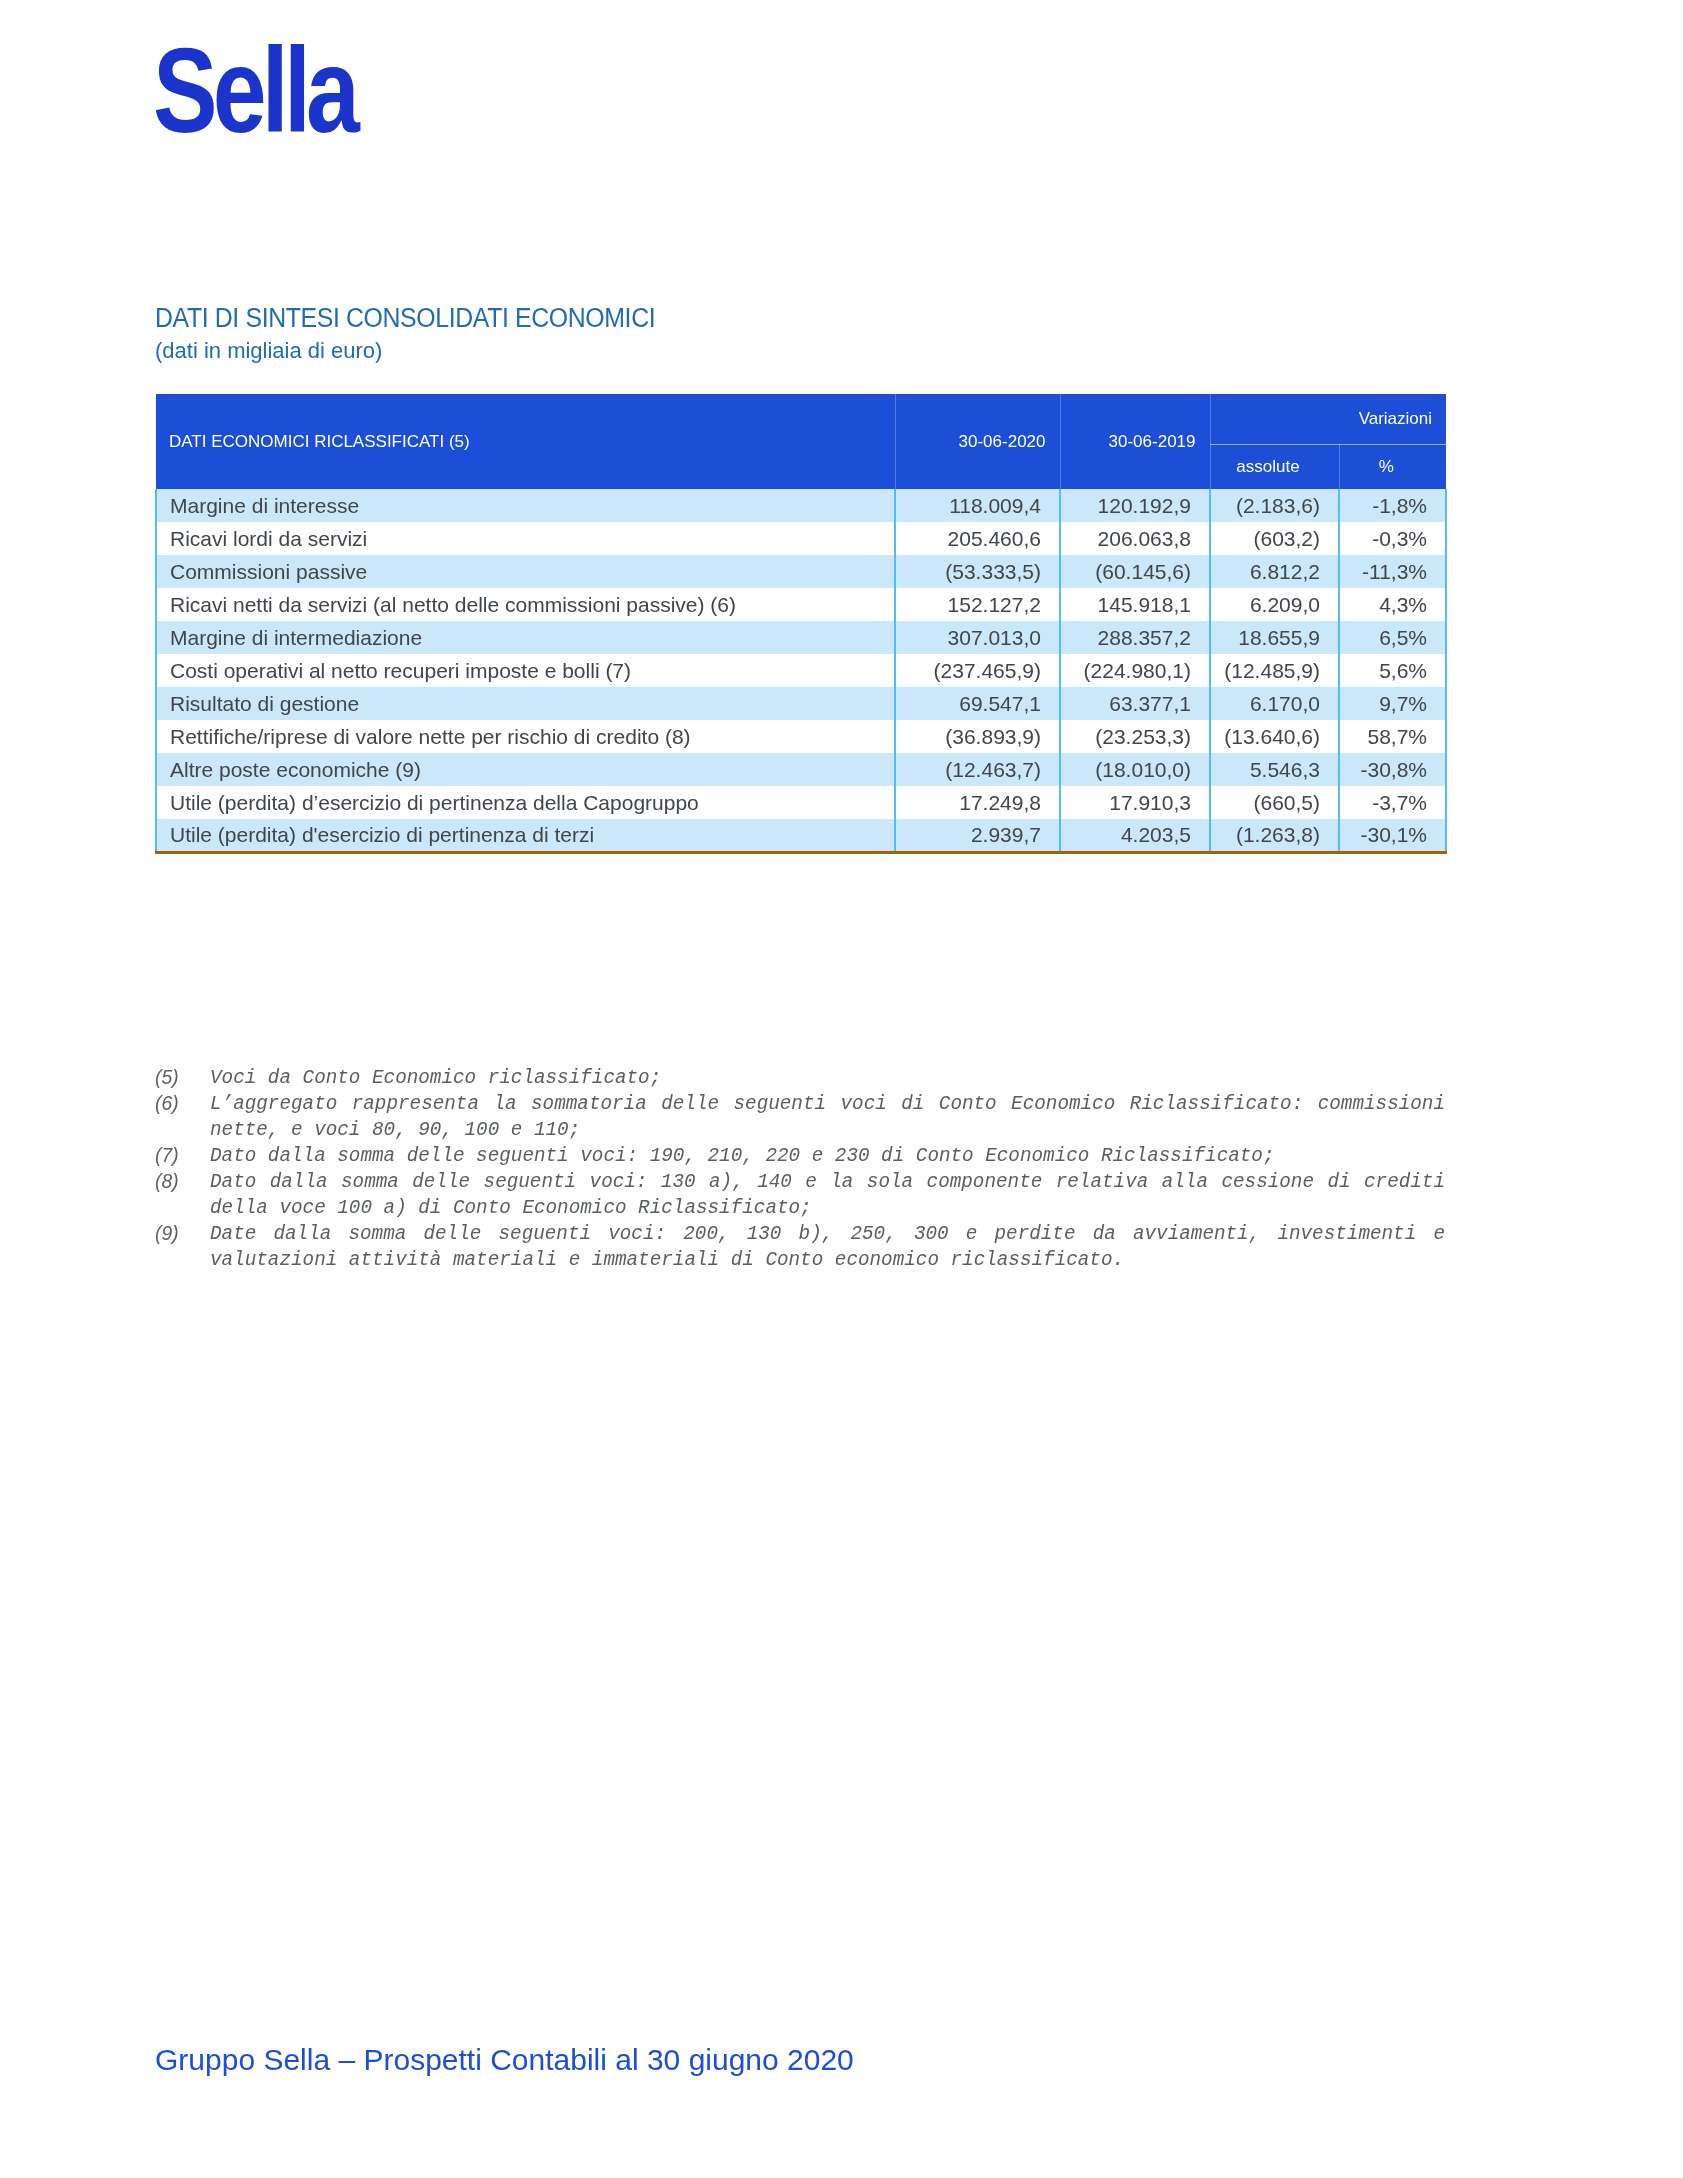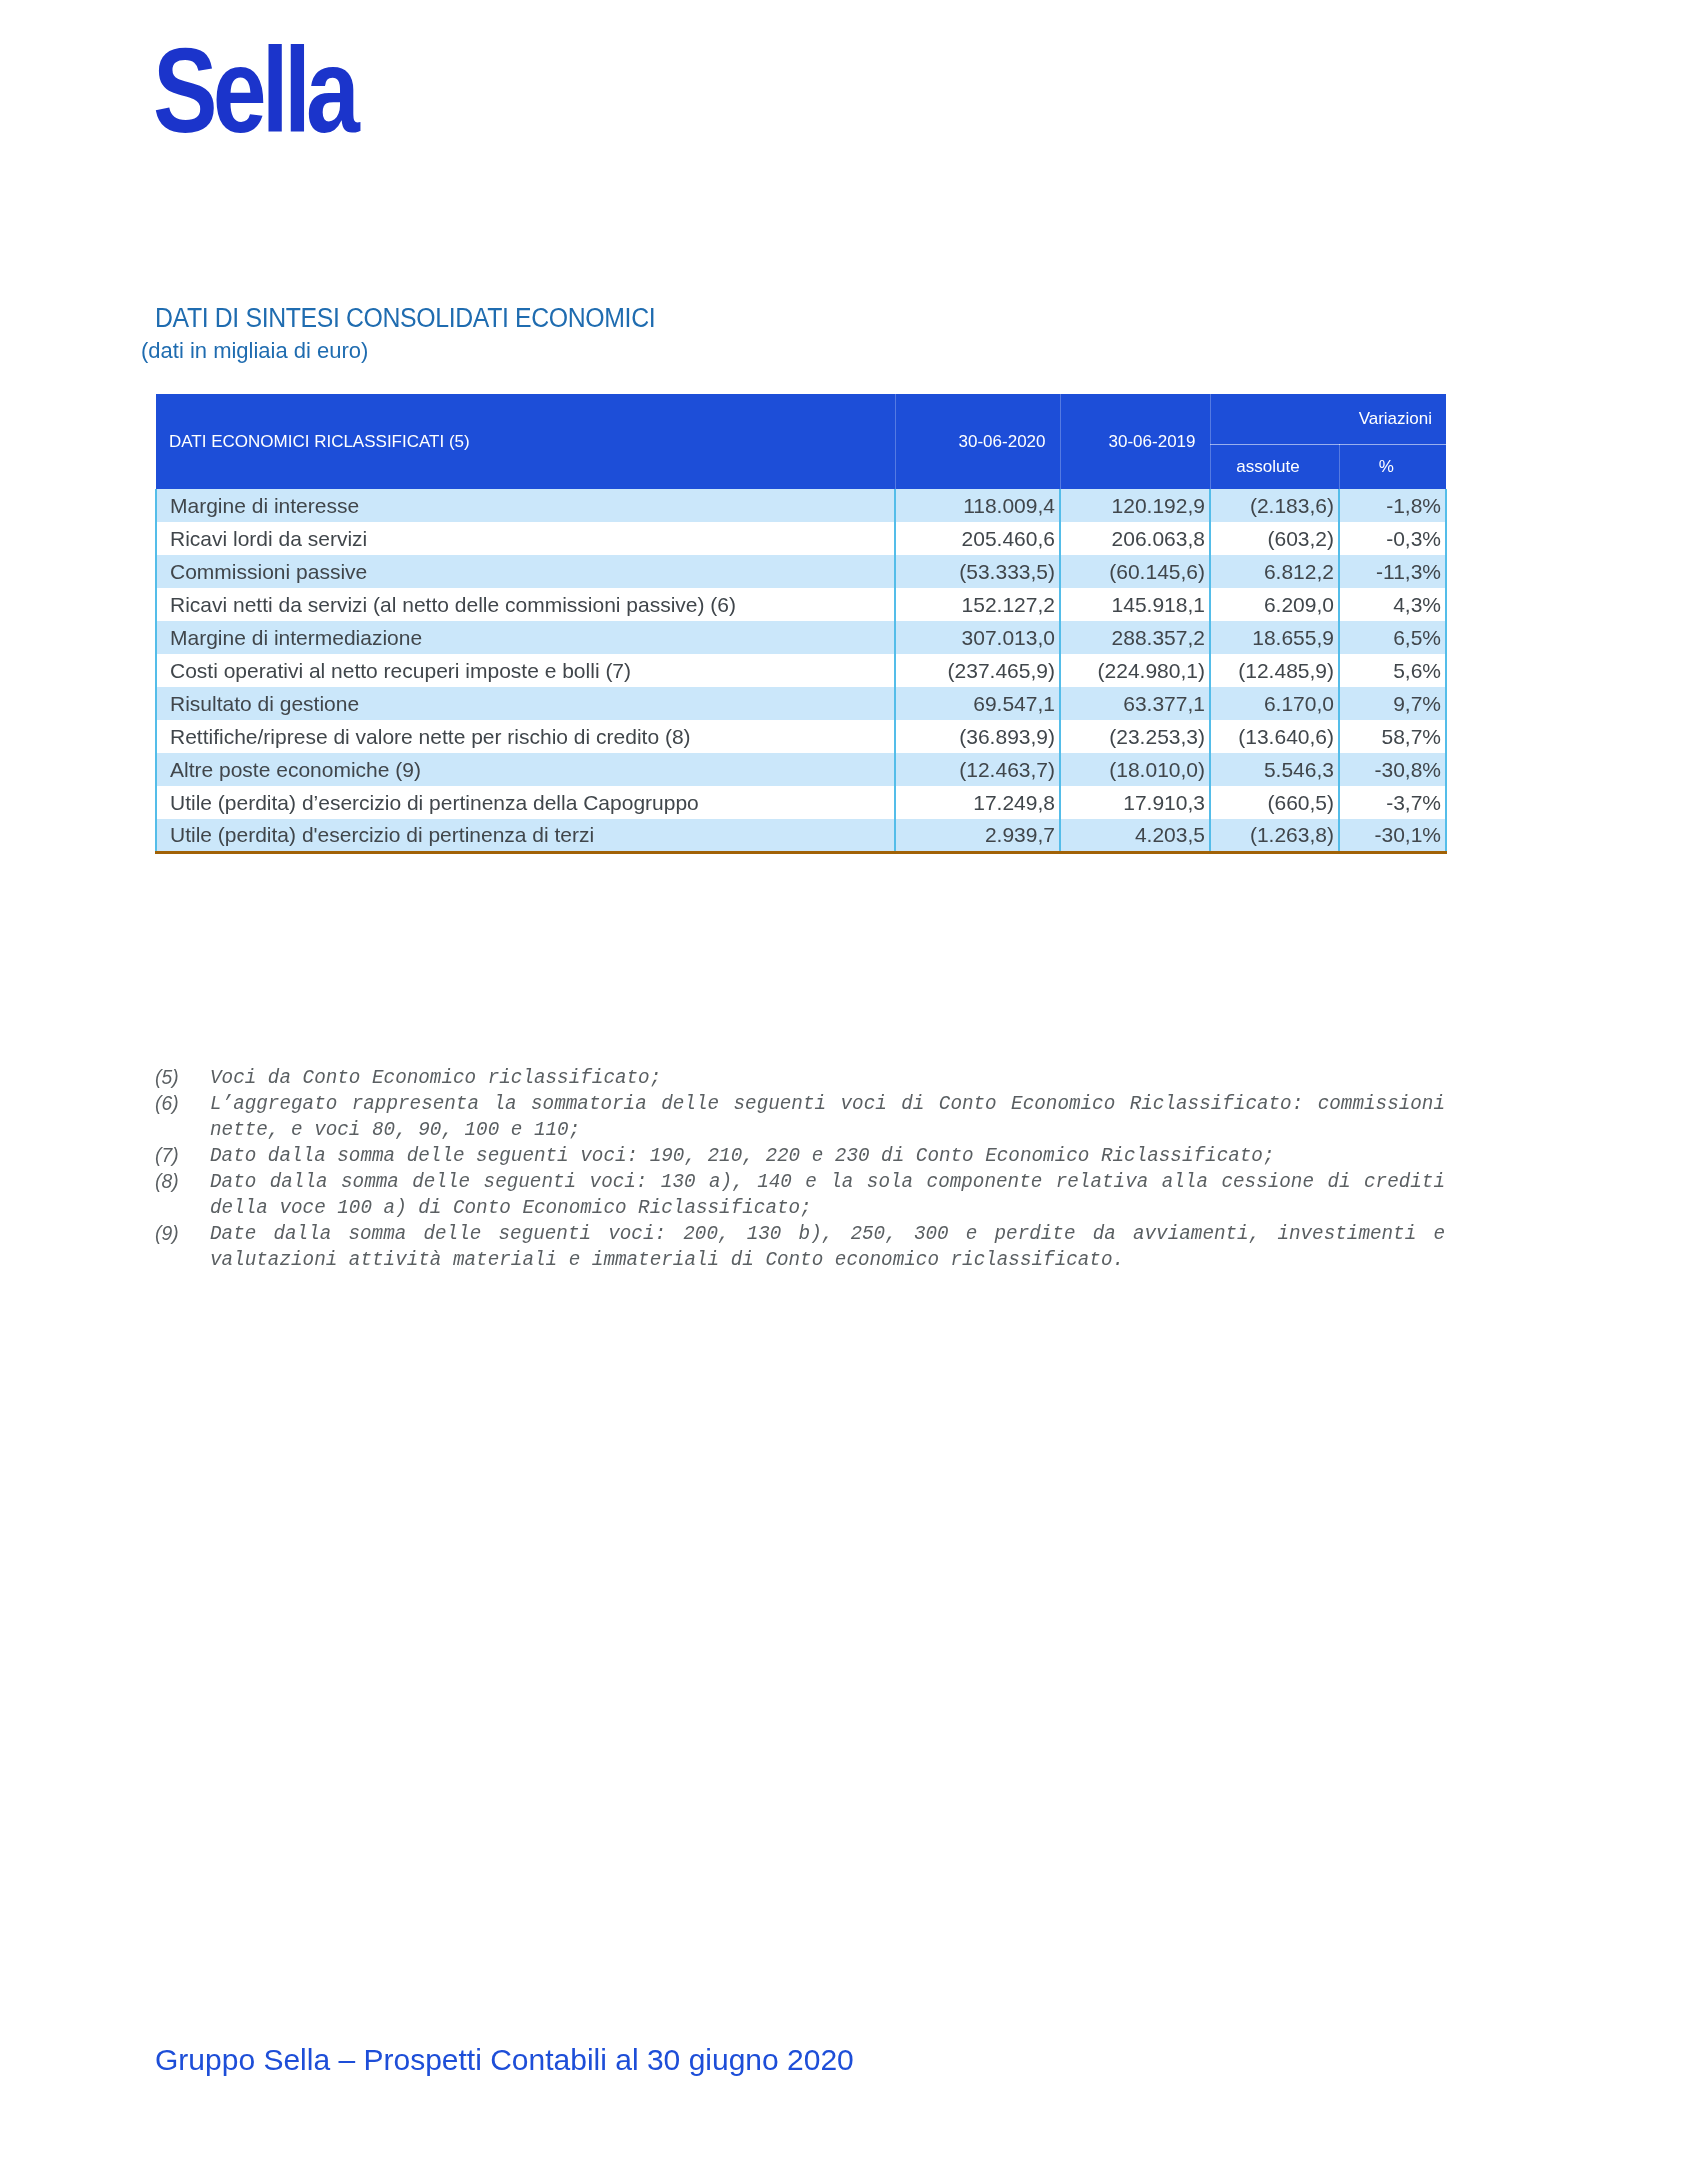--- a/index.html
+++ b/index.html
@@ -11,21 +11,21 @@
     position:absolute;left:153px;top:30px;
     font-size:121px;font-weight:700;color:#1b34cb;letter-spacing:-6px;
     transform:scaleX(.80);transform-origin:left top;line-height:1;
   }
   .title{
     position:absolute;left:155px;top:303px;
     font-size:27px;color:#1f6cb0;letter-spacing:-0.4px;white-space:nowrap;
     transform:scaleX(.92);transform-origin:left top;
   }
   .subtitle{
-    position:absolute;left:141px;top:338px;
+    position:absolute;left:155px;top:338px;
     font-size:22px;color:#1f6cb0;white-space:nowrap;
   }
   table.datatable{
     position:absolute;left:155px;top:394px;width:1290px;
     border-collapse:collapse;table-layout:fixed;
   }
   .datatable col.c1{width:739px;}
   .datatable col.c2{width:165px;}
   .datatable col.c3{width:150px;}
   .datatable col.c4{width:129px;}
@@ -43,21 +43,21 @@
     border-bottom:1px solid rgba(255,255,255,.55);
   }
   th.h-sub{padding-right:14px;vertical-align:middle;}
   tbody tr{height:33px;border-radius:16px;}
   tbody tr:nth-child(odd){background:#cbe7fa;}
   tbody tr:nth-child(even){background:#ffffff;}
   tbody td{font-size:21px;color:#40464b;vertical-align:middle;}
   td.c-label{
     text-align:left;padding-left:13px;border-left:2px solid #54bde9;
   }
-  td.c-num{text-align:right;padding-right:4px;border-left:2px solid #54bde9;}
+  td.c-num{text-align:right;padding-right:18px;border-left:2px solid #54bde9;}
   td.c-last{border-right:2px solid #54bde9;}
   tbody tr:last-child td{border-bottom:3px solid #a16207;}
   .footnotes{
     position:absolute;left:155px;top:1065px;width:1290px;
     font-size:19.3px;font-style:italic;color:#5a5f62;line-height:26px;
   }
   .footnote{display:grid;grid-template-columns:55px 1fr;}
   .fn-text{text-align:justify;font-family:Liberation Mono, monospace;}
   .footer{
     position:absolute;left:155px;top:2043px;

